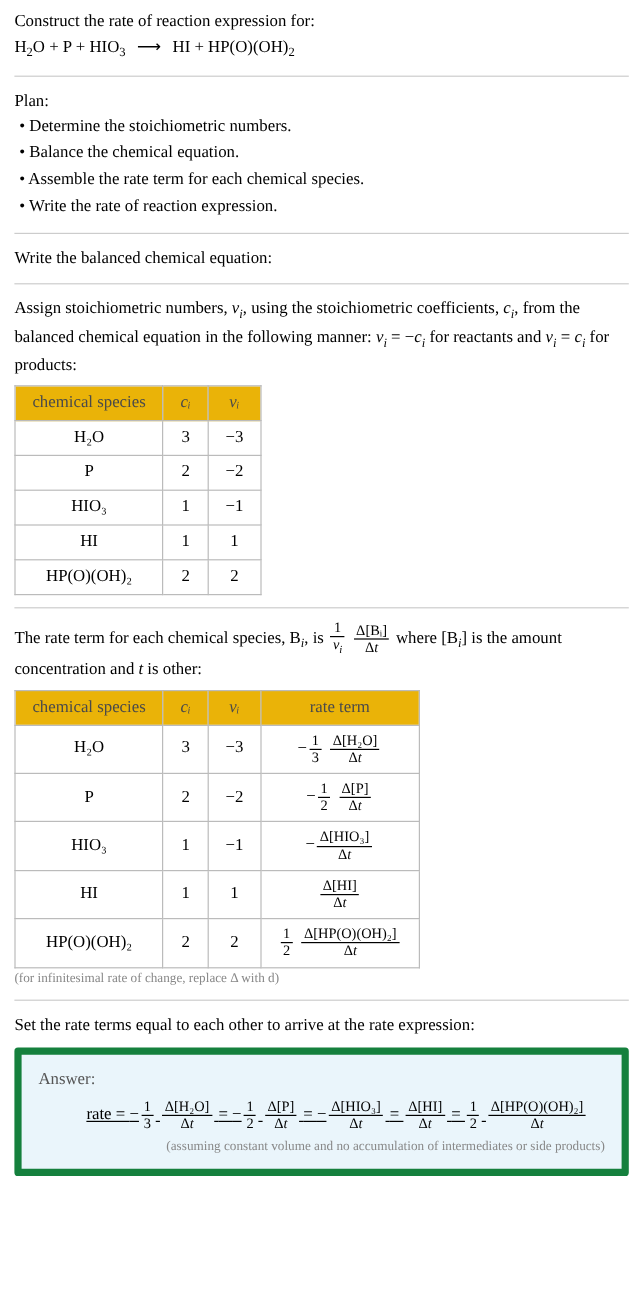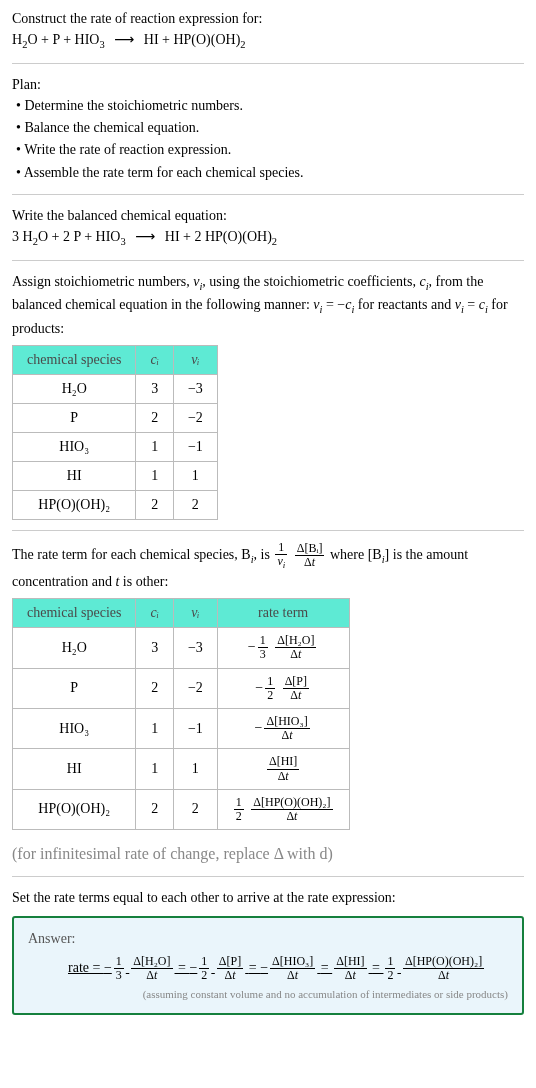--- a/index.html
+++ b/index.html
@@ -20,26 +20,26 @@
 table.data {
   border-collapse: collapse;
   margin-top: 6px;
 }
 table.data th, table.data td {
   border: 1px solid #bbb;
   padding: 6px 14px;
   text-align: center;
   font-weight: normal;
 }
-table.data th { background: #5eead4; color: #4a4a4a; }
+table.data th { background: #eab308; color: #4a4a4a; }
 table.data td:first-child { text-align: center; }
-.footnote { font-size: 16px; color: #888; margin-top: 12px; }
+.footnote { font-size: 11px; color: #888; margin-top: 0; }
 .answer-box {
   background: #eaf5fb;
-  border: 2px solid #15803d;
+  border: 6px solid #15803d;
   border-radius: 3px;
   padding: 10px 14px 10px 14px;
   margin-top: 8px;
 }
 .answer-box .label { color: #555; margin-bottom: 6px; }
 .answer-box .rate { padding-left: 40px; font-size: 14px; text-decoration: underline; }
 .answer-box .assume { font-size: 11px; color: #888; padding-left: 40px; margin-top: 4px; text-align: right; }
 .frac {
   display: inline-block;
   vertical-align: middle;
@@ -65,33 +65,28 @@
     <span>HI + HP(O)(OH)</span><sub>2</sub>
   </p>
 </div>
 
 <hr>
 
 <div class="section">
   <p>Plan:</p>
   <p class="bullet">• Determine the stoichiometric numbers.</p>
   <p class="bullet">• Balance the chemical equation.</p>
+  <p class="bullet">• Assemble the rate term for each chemical species.</p>
   <p class="bullet">• Write the rate of reaction expression.</p>
-  <p class="bullet">• Assemble the rate term for each chemical species.</p>
 </div>
 
 <hr>
 
 <div class="section">
   <p>Write the balanced chemical equation:</p>
-  <p>
-    <span>3 H</span><sub>2</sub><span>O + 2 P + HIO</span><sub>3</sub>
-    <span class="arrow">⟶</span>
-    <span>HI + 2 HP(O)(OH)</span><sub>2</sub>
-  </p>
 </div>
 
 <hr>
 
 <div class="section">
   <p>
     <span>Assign stoichiometric numbers, </span><span class="ital">ν</span><sub class="ital">i</sub><span>, using the stoichiometric coefficients, </span><span class="ital">c</span><sub class="ital">i</sub><span>, from the balanced chemical equation in the following manner: </span><span class="ital">ν</span><sub class="ital">i</sub><span> = −</span><span class="ital">c</span><sub class="ital">i</sub><span> for reactants and </span><span class="ital">ν</span><sub class="ital">i</sub><span> = </span><span class="ital">c</span><sub class="ital">i</sub><span> for products:</span>
   </p>
   <table class="data">
     <tbody>

